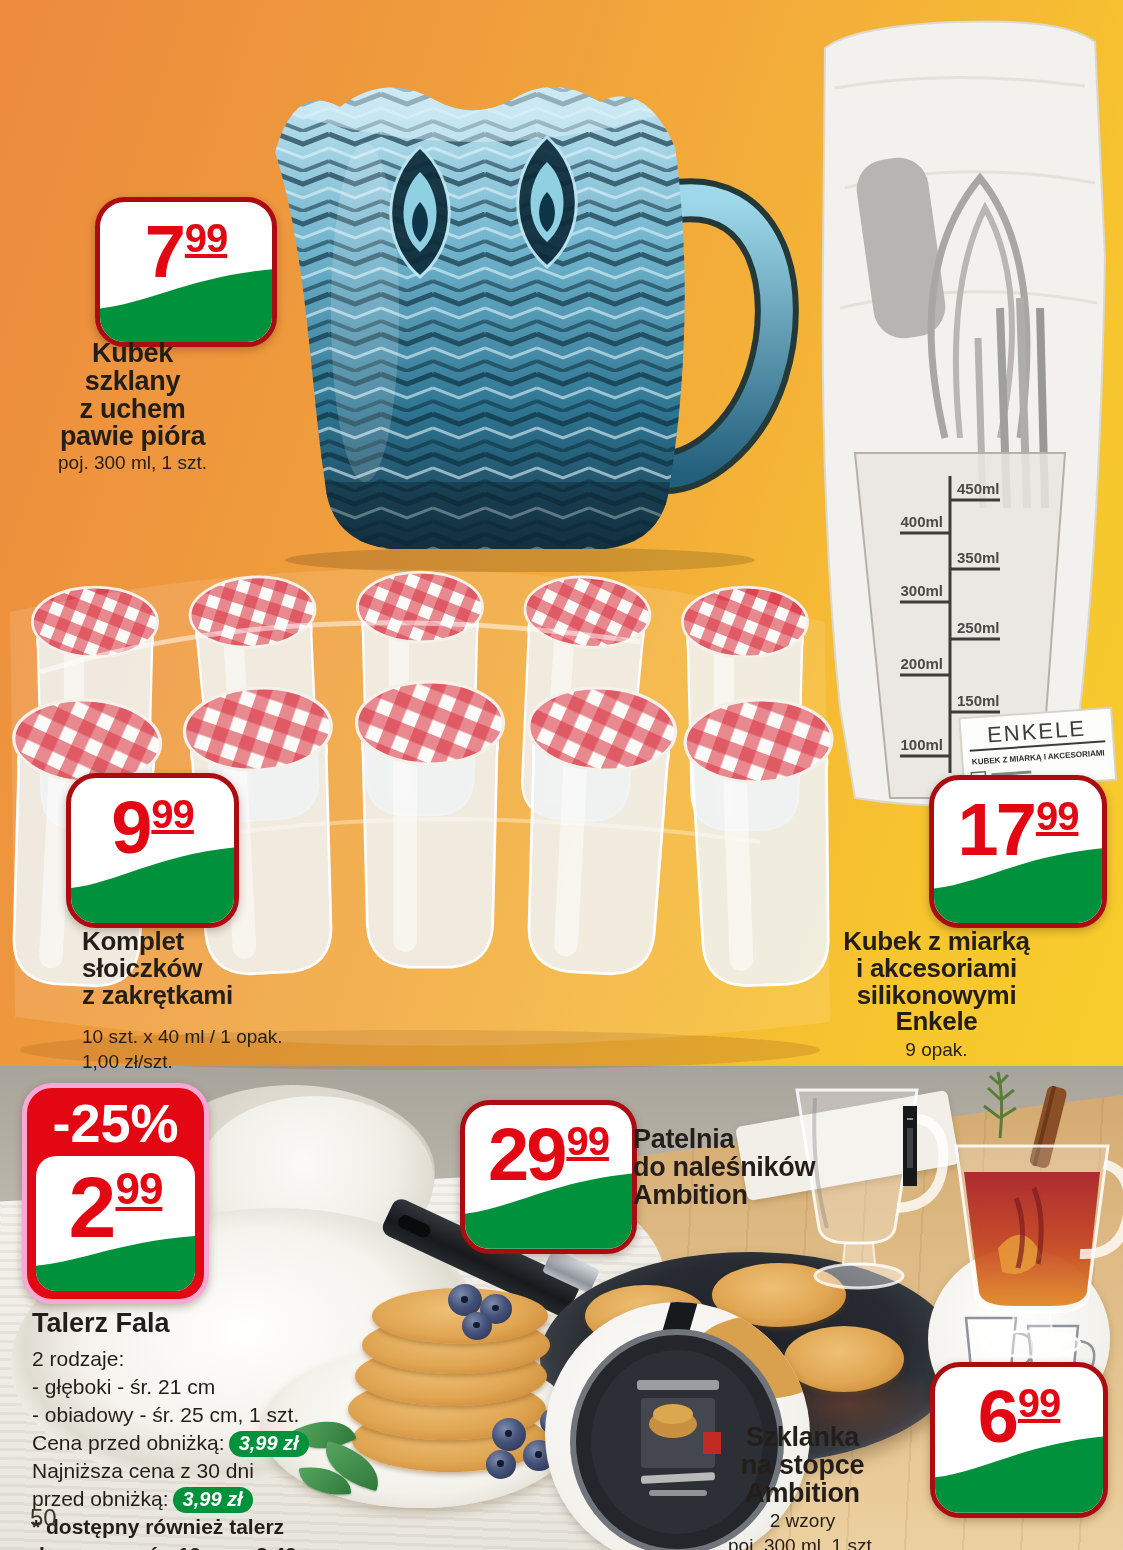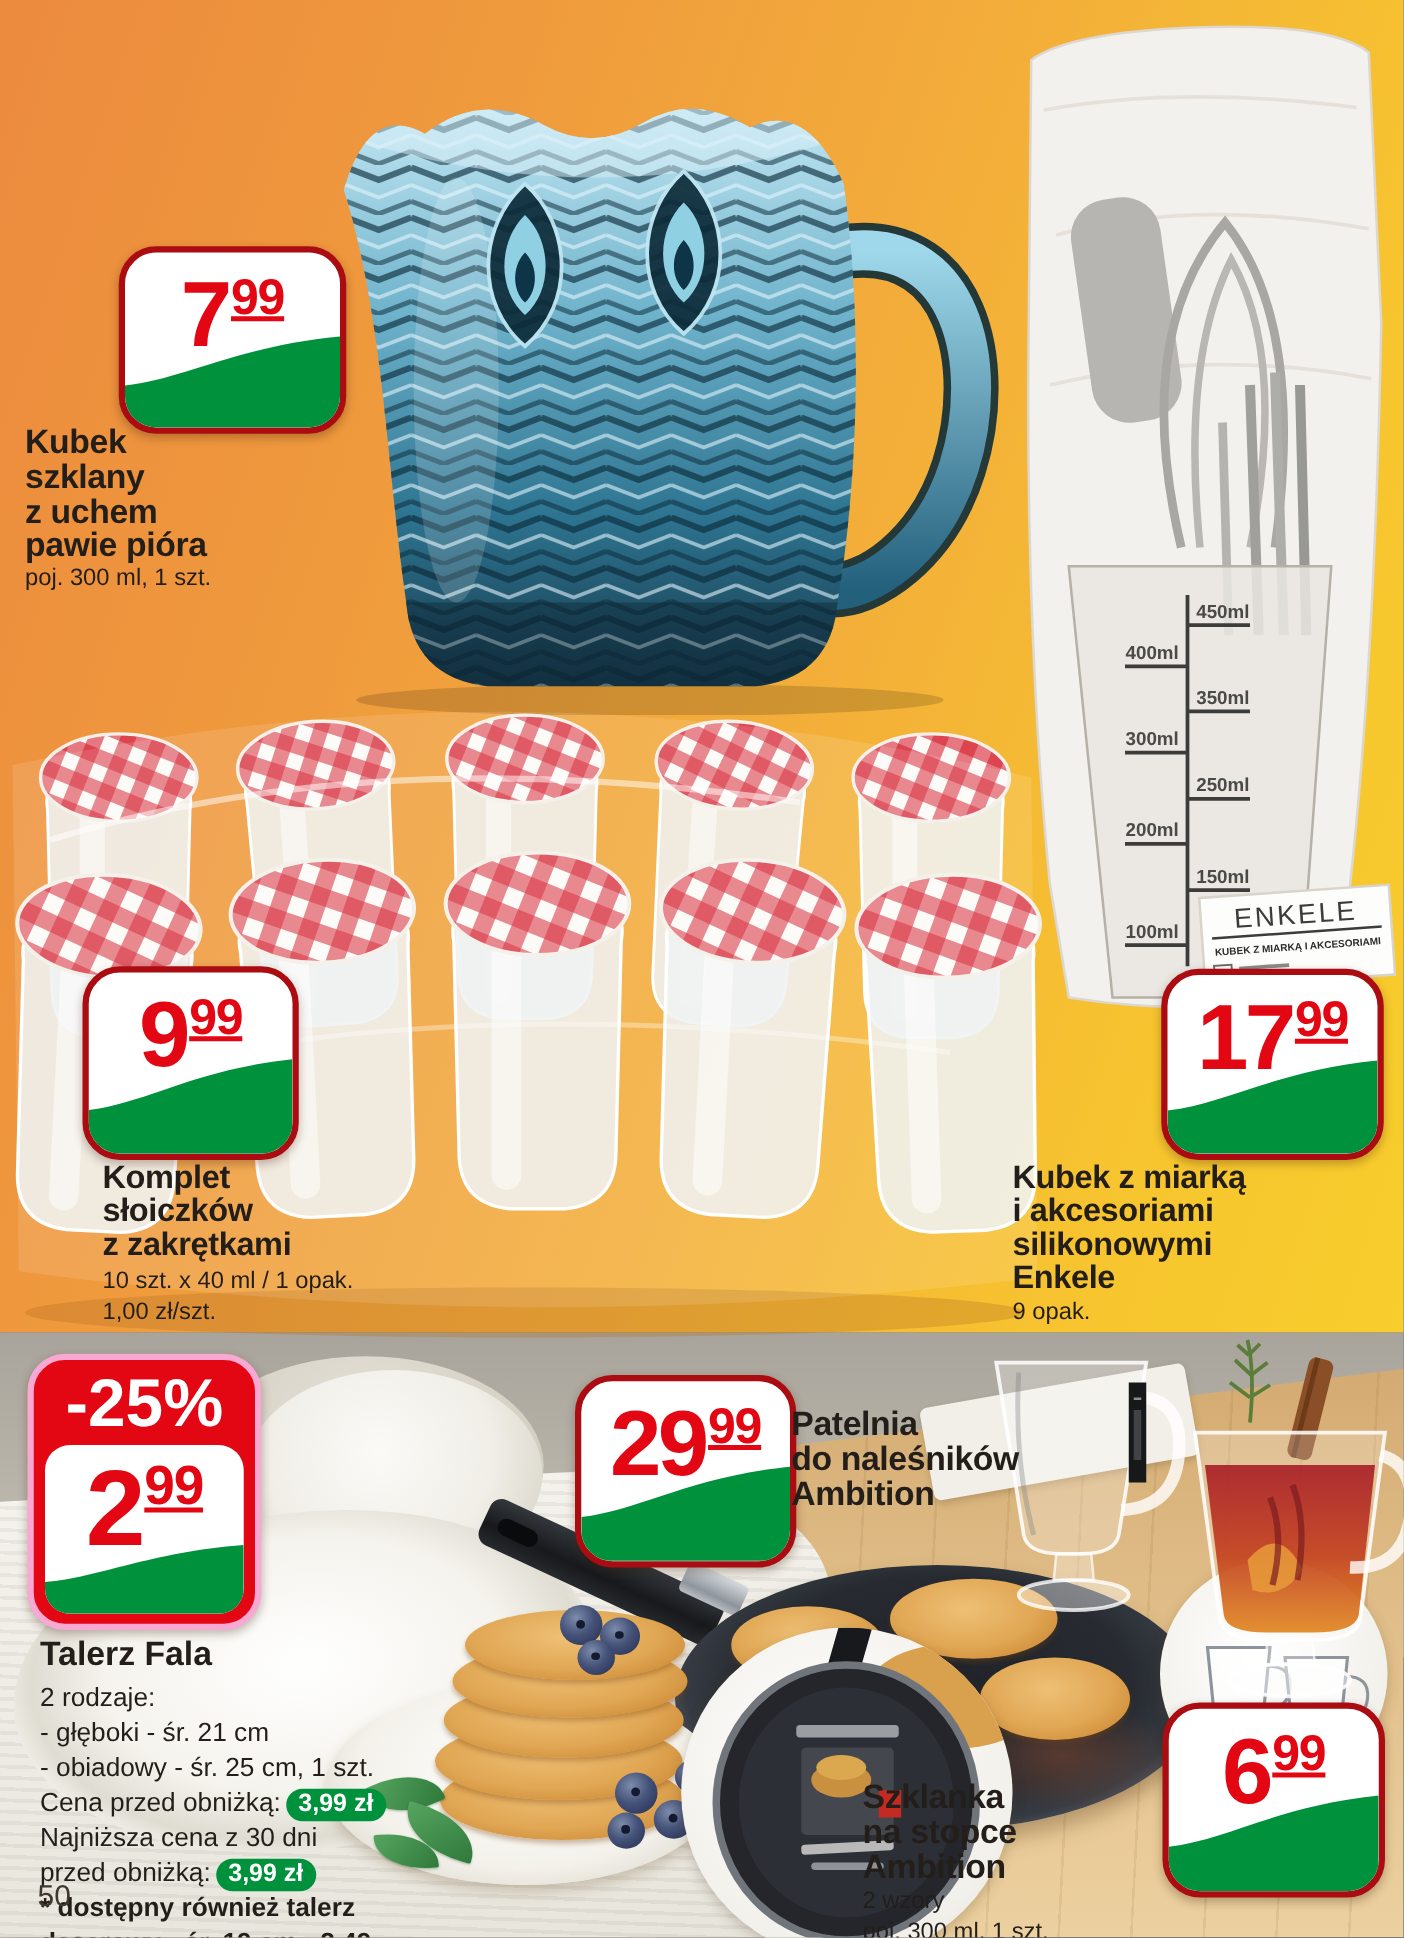--- a/index.html
+++ b/index.html
@@ -79,23 +79,23 @@
   .price.big .cents{font-size:44px;}
 
   
   .prelines{white-space:pre-line;}
   .pname{font-size:27px;font-weight:700;line-height:1.03;letter-spacing:-.3px;color:#231e1a;z-index:25;}
   .pdet{font-size:19px;line-height:1.3;color:#231e1a;z-index:25;}
   .tblock{z-index:25;font-size:21px;line-height:1.33;color:#231e1a;}
   .tblock .title{font-size:27px;font-weight:700;margin-bottom:3px;}
   .tblock .bold{font-weight:700;}
   .pill{display:inline-block;background:#00913c;color:#fff;font-weight:700;font-size:20px;
-    border-radius:14px;padding:0 10px 2px;line-height:1.2;margin-left:4px;}
+    border-radius:14px;padding:0 10px 2px;line-height:1.2;margin-left:4px;font-style:italic;}
   .pagenum{font-size:24px;color:#3f372e;z-index:25;}
-  .ta-r{text-align:left;}
+  .ta-r{text-align:center;}
 </style>
 </head>
 <body>
 
 <div class="page">
 
   <div class="abs bg-upper"></div>
   <div class="abs wall"></div>
   <div class="abs wood"></div>
   <div class="abs cloth"></div>
@@ -386,21 +386,21 @@
 szklany
 z uchem
 pawie pióra</div>
     <div class="pdet prelines">poj. 300 ml, 1 szt.</div>
   </div>
 
   <div class="abs" style="left:82px;top:928px;width:310px;z-index:25">
     <div class="pname prelines" style="font-size:26px">Komplet
 słoiczków
 z zakrętkami</div>
-    <div class="pdet prelines" style="margin-top:5px">10 szt. x 40 ml / 1 opak.
+    <div class="pdet prelines" style="margin-top:17px">10 szt. x 40 ml / 1 opak.
 1,00 zł/szt.</div>
   </div>
 
   <div class="abs ta-r" style="left:810px;top:928px;width:253px;z-index:25">
     <div class="pname prelines" style="font-size:26px">Kubek z miarką
 i akcesoriami
 silikonowymi
 Enkele</div>
     <div class="pdet prelines" style="margin-top:3px">9 opak.</div>
   </div>

